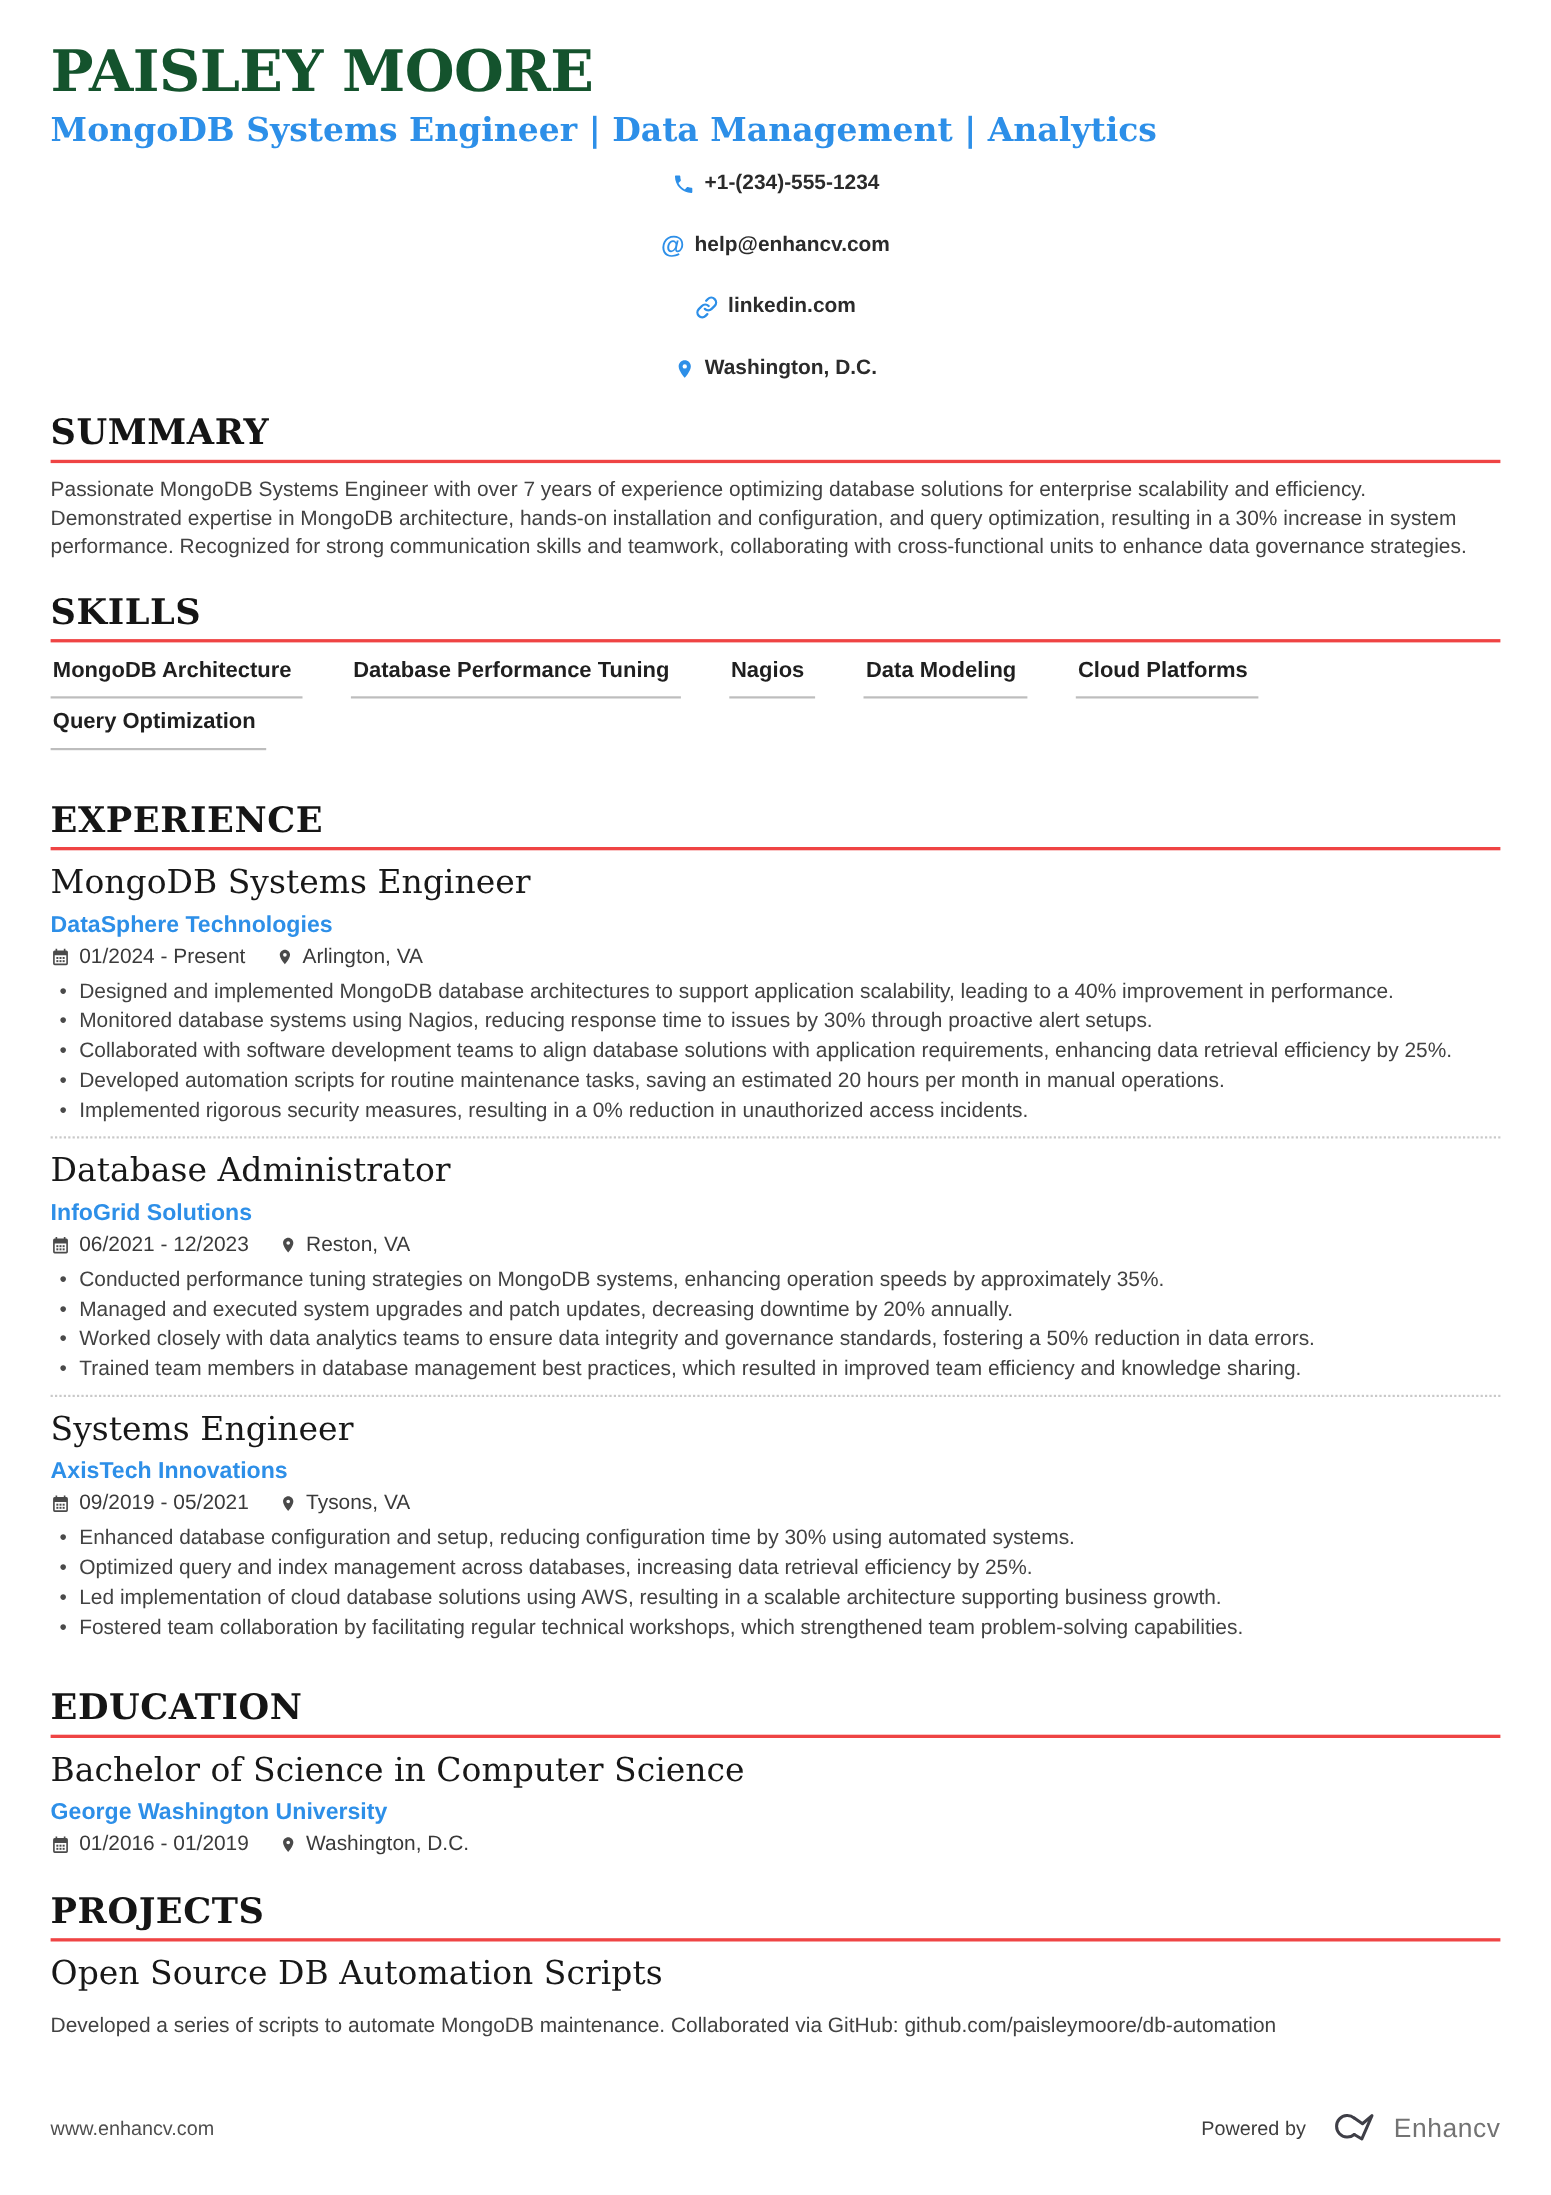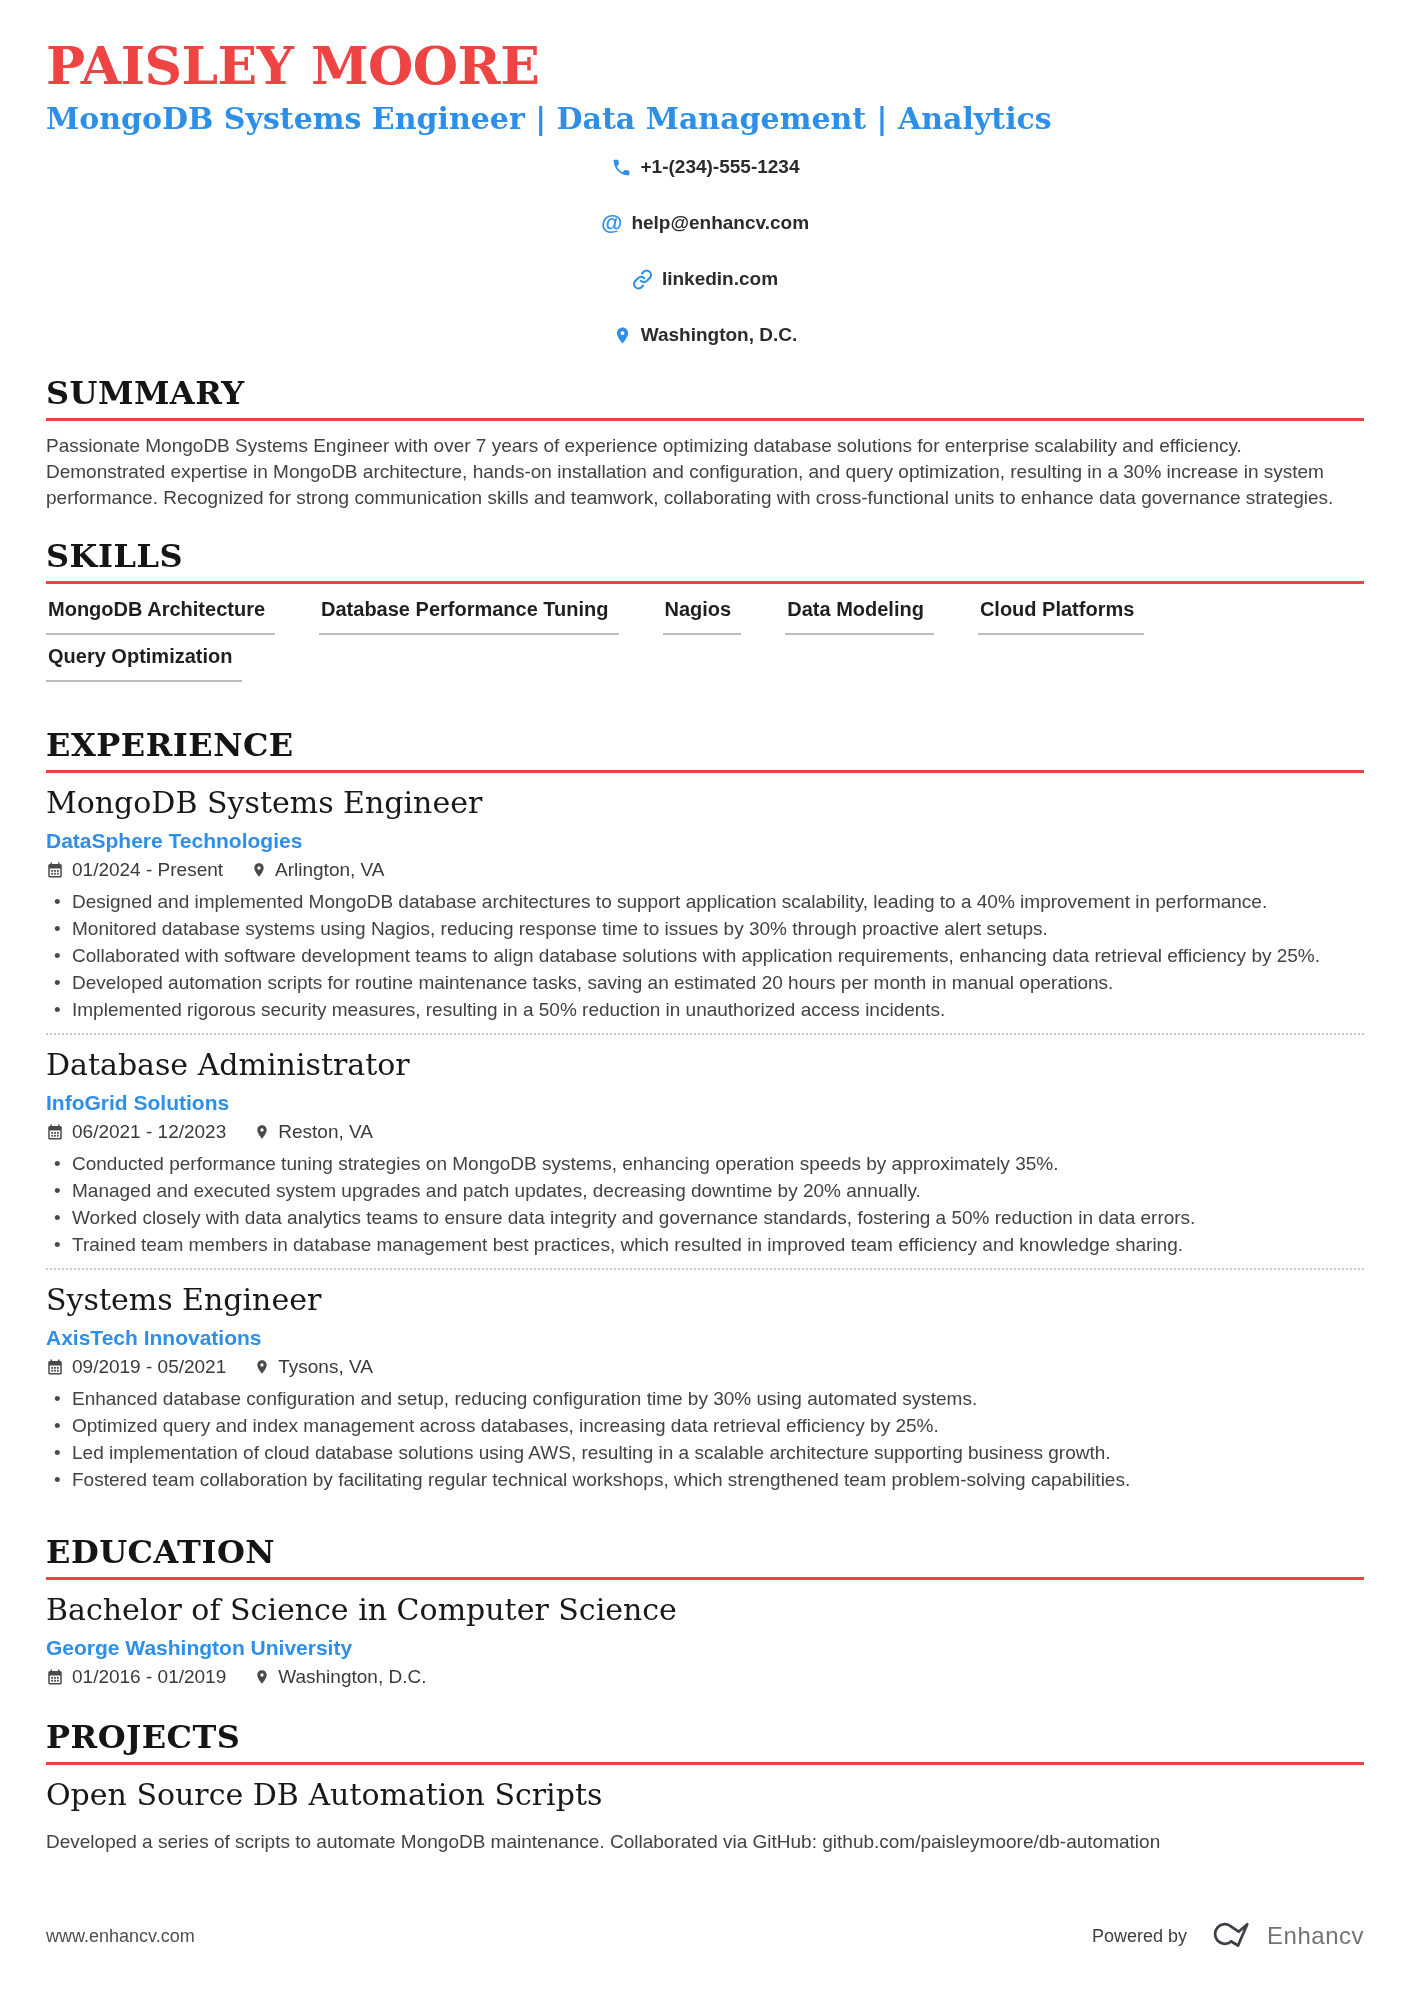--- a/index.html
+++ b/index.html
@@ -14,21 +14,21 @@
   .page { padding: 0 46px; }
 
   
   .name {
     margin-top: 40px;
     font-family: "DejaVu Serif", "Liberation Serif", serif;
     font-weight: 800;
     font-size: 52px;
     line-height: 52px;
     letter-spacing: -0.5px;
-    color: #ef4444;
+    color: #14532d;
   }
   .headline {
     margin-top: 10px;
     font-family: "DejaVu Serif", "Liberation Serif", serif;
     font-weight: 700;
     font-size: 30px;
     line-height: 34px;
     color: #2d8fe8;
   }
   .contact-row {
@@ -212,21 +212,21 @@
               </svg>
           </span>
           <span>Arlington, VA</span>
         </div>
       </div>
       <ul class="bullets">
         <li>Designed and implemented MongoDB database architectures to support application scalability, leading to a 40% improvement in performance.</li>
         <li>Monitored database systems using Nagios, reducing response time to issues by 30% through proactive alert setups.</li>
         <li>Collaborated with software development teams to align database solutions with application requirements, enhancing data retrieval efficiency by 25%.</li>
         <li>Developed automation scripts for routine maintenance tasks, saving an estimated 20 hours per month in manual operations.</li>
-        <li>Implemented rigorous security measures, resulting in a 50% reduction in unauthorized access incidents.</li>
+        <li>Implemented rigorous security measures, resulting in a 0% reduction in unauthorized access incidents.</li>
       </ul>
     </div>
 
     <div class="dotted-divider"></div>
 
     <div>
       <div class="entry-title">Database Administrator</div>
       <div class="entry-company">InfoGrid Solutions</div>
       <div class="entry-meta">
         <div class="meta-item">

